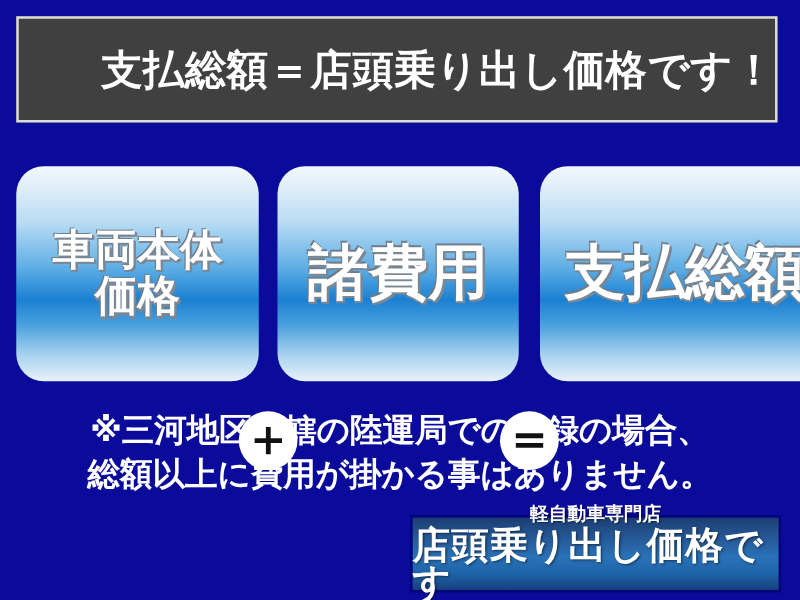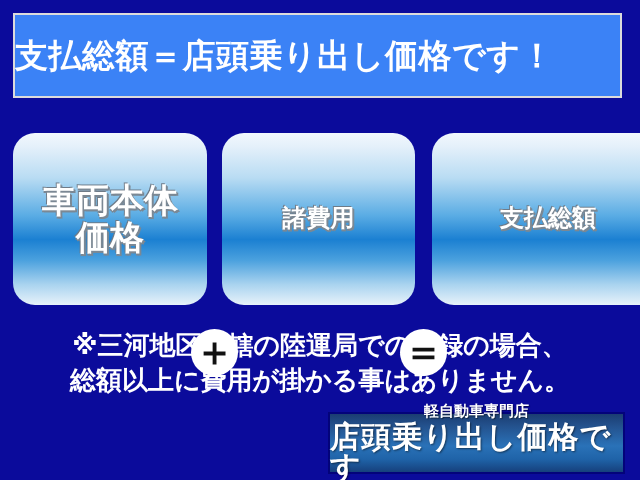--- a/index.html
+++ b/index.html
@@ -16,25 +16,25 @@
   }
 
   
   #headline-box {
     position: absolute;
     left: 13px;
     top: 13px;
     width: 609px;
     height: 85px;
     border: 2px solid #dcdcdc;
-    background: #3b82f6;
+    background: #404040;
     box-sizing: border-box;
     display: flex;
     align-items: center;
-    justify-content: flex-start;
+    justify-content: flex-end;
   }
   #headline-text {
     color: #ffffff;
     font-size: 33px;
     font-weight: bold;
     letter-spacing: 0.5px;
     white-space: nowrap;
     line-height: 1;
   }
 
@@ -77,21 +77,21 @@
     line-height: 1.08;
     text-align: center;
     text-shadow:
        2px 2px 0 #7b8894,
        1px 1px 0 #7b8894,
       -1px -1px 0 #6e7b88,
        0px 2px 0 #7b8894;
     white-space: pre-line;
   }
   #box-fees .box-label,
-  #box-total .box-label { font-size: 24px; }
+  #box-total .box-label { font-size: 48px; }
 
   
   .operator-circle {
     position: absolute;
     top: 196px;
     width: 47px;
     height: 47px;
     border-radius: 50%;
     background: #ffffff;
     display: flex;

